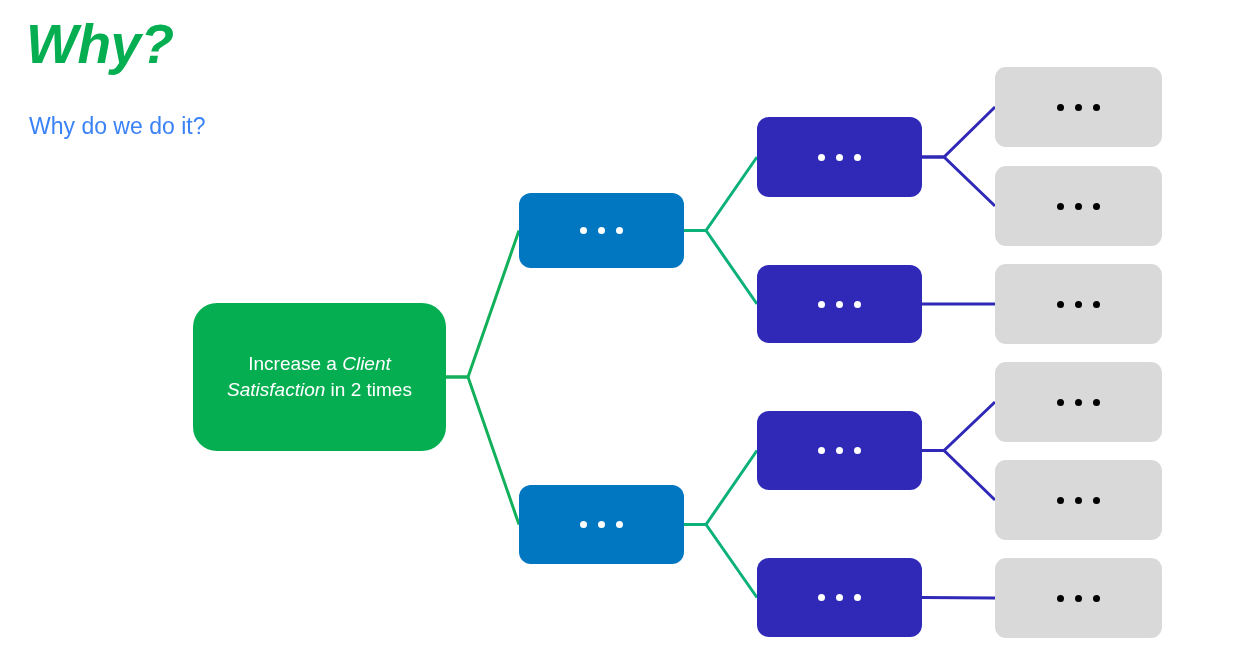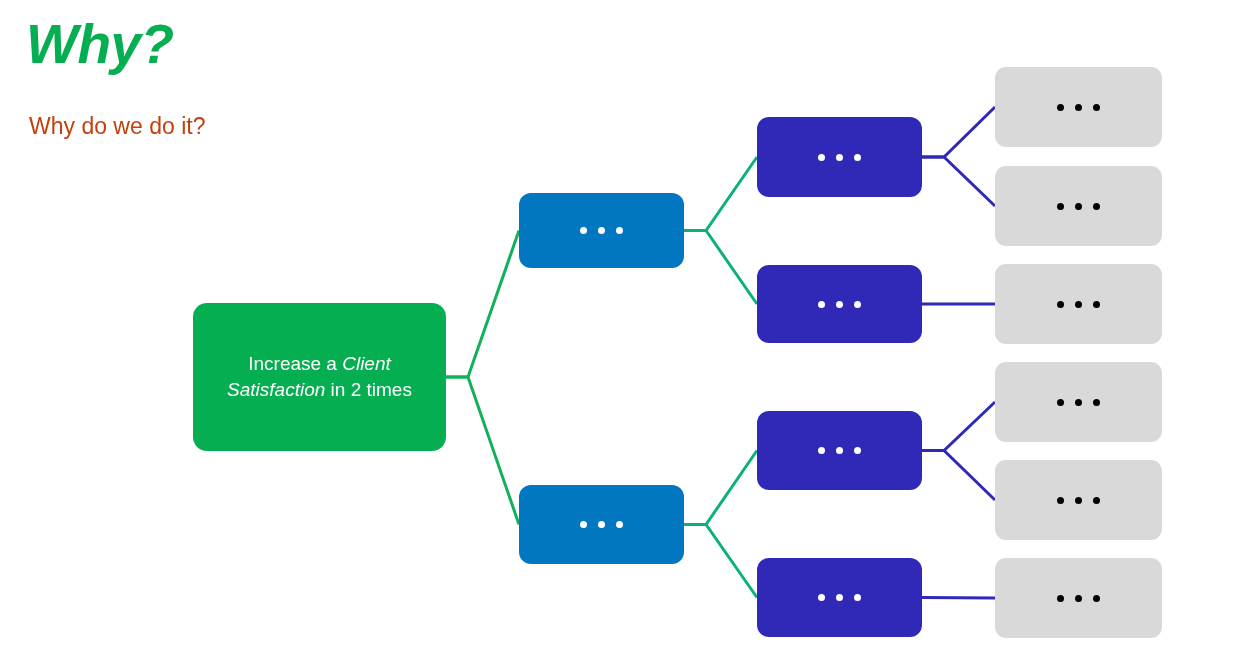--- a/index.html
+++ b/index.html
@@ -32,21 +32,21 @@
     color: #06AE52;
     letter-spacing: -0.5px;
     white-space: nowrap;
   }
   #subtitle {
     position: absolute;
     left: 29px;
     top: 108px;
     font-size: 23px;
     line-height: 37px;
-    color: #c2410c;
+    color: #3b82f6;
     white-space: nowrap;
     text-align: right;
   }
   #subtitle .sub-line { display: block; }
 
   
   #connectors {
     position: absolute;
     left: 0;
     top: 0;
@@ -60,21 +60,21 @@
     position: absolute;
     border-radius: 12px;
     box-sizing: border-box;
     display: flex;
     align-items: center;
     justify-content: center;
     text-align: center;
   }
   .node.root {
     background: #06AE52;
-    border-radius: 14px;
+    border-radius: 24px;
   }
   .node.level1 { background: #0077C0; }
   .node.level2 { background: #3029B8; }
   .node.level3 { background: #D9D9D9; border-radius: 11px; }
 
   .root-label {
     color: #ffffff;
     font-size: 19px;
     line-height: 26px;
     padding: 0 14px;

